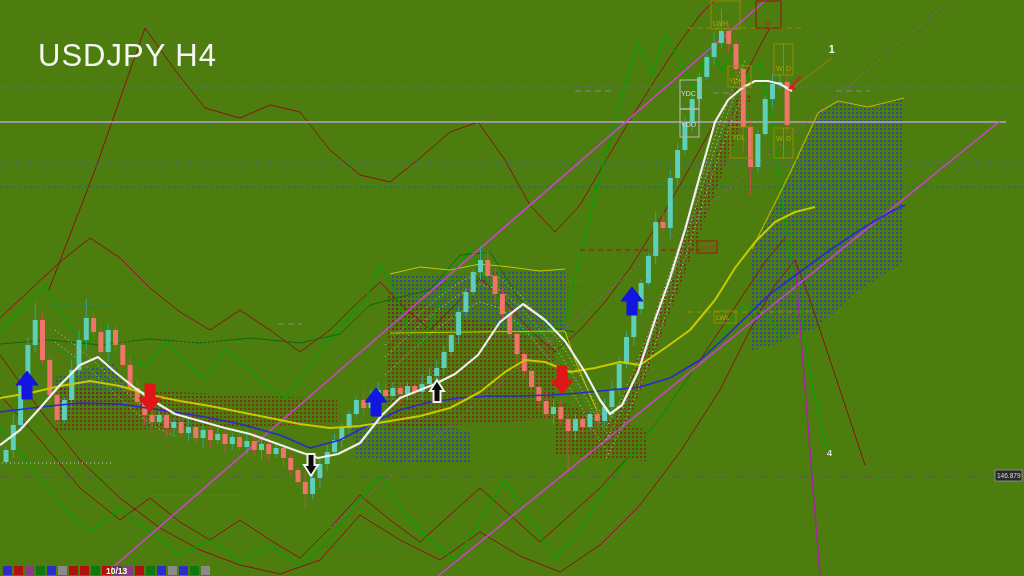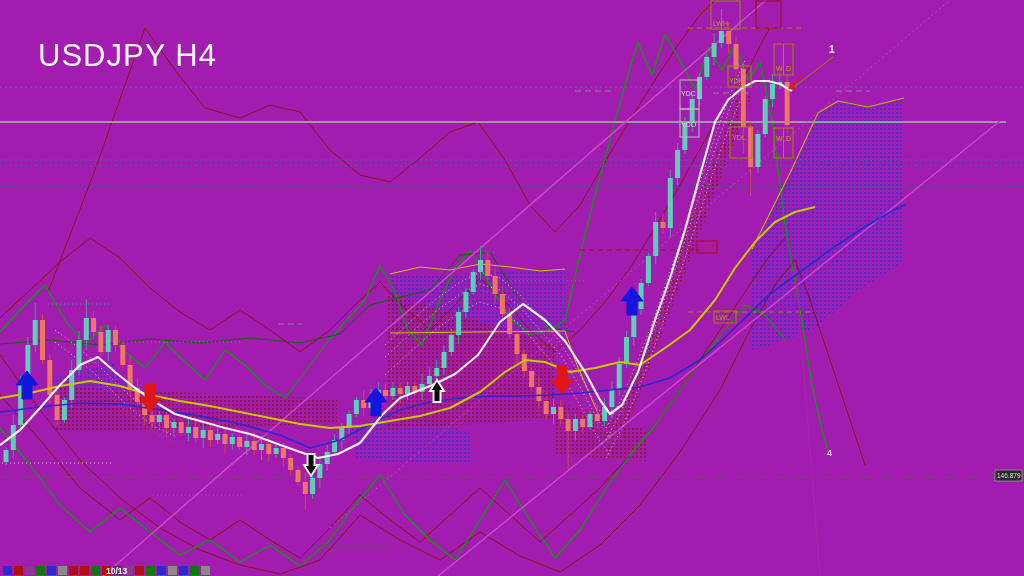--- a/index.html
+++ b/index.html
@@ -1,16 +1,16 @@
 <!DOCTYPE html>
 <html><head>
 <meta charset="utf-8">
 <style>
   html,body{margin:0;padding:0;background:#000;}
-  #chart-root{position:relative;width:1024px;height:576px;background:#a21caf;overflow:hidden;
+  #chart-root{position:relative;width:1024px;height:576px;background:#4d7c0f;overflow:hidden;
     font-family:"Liberation Sans",sans-serif;}
   #symbol-title{position:absolute;left:38px;top:38px;color:#f5f5f5;font-size:31px;
     letter-spacing:1px;font-weight:400;z-index:5;}
   svg{position:absolute;left:0;top:0;}
 </style>
 </head>
 <body>
 
 <div id="chart-root">
   <div id="symbol-title">USDJPY H4</div>

